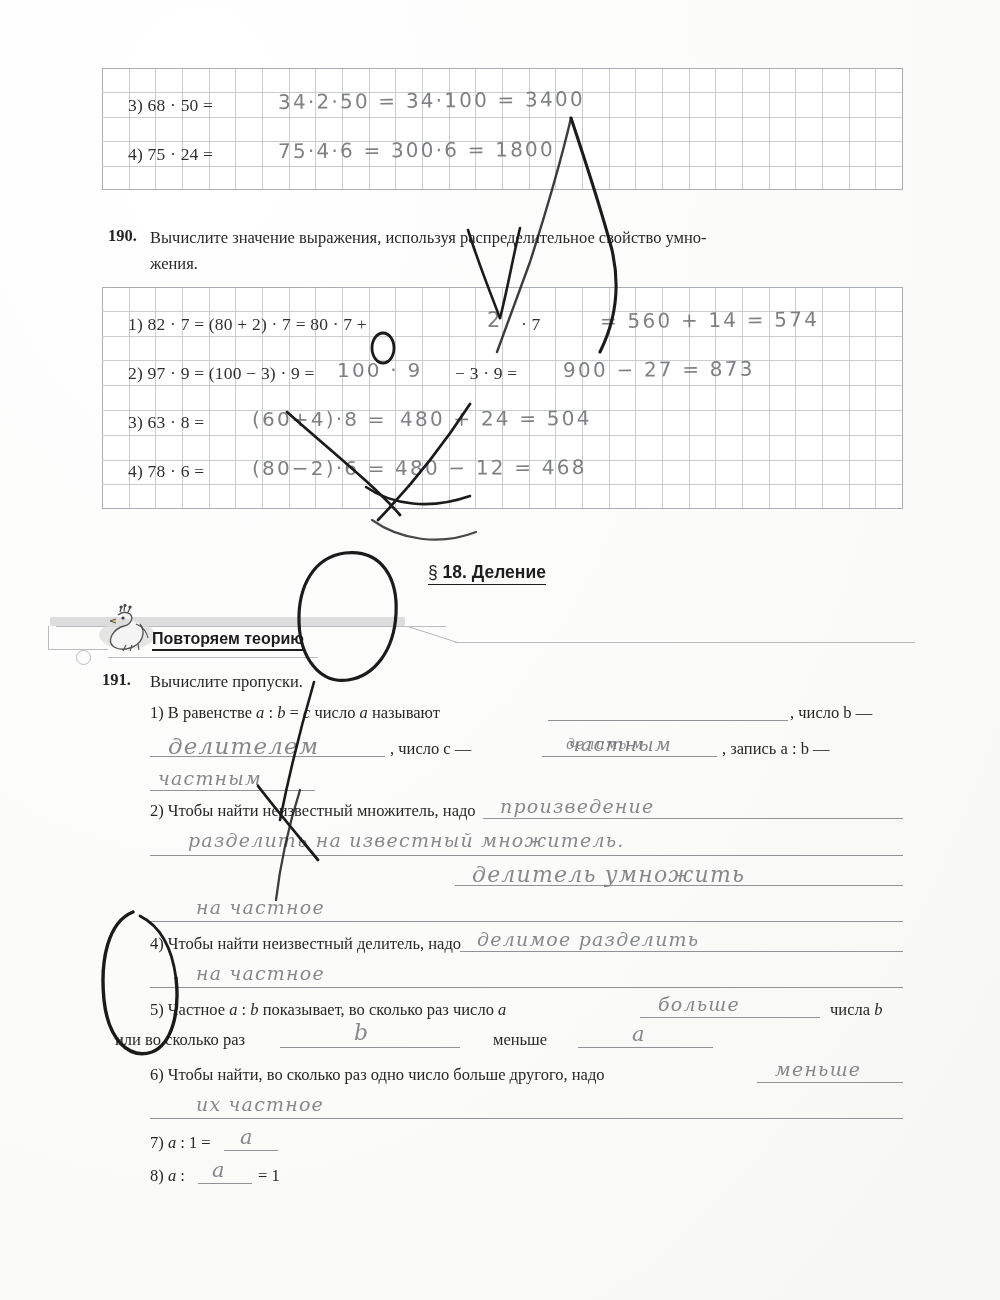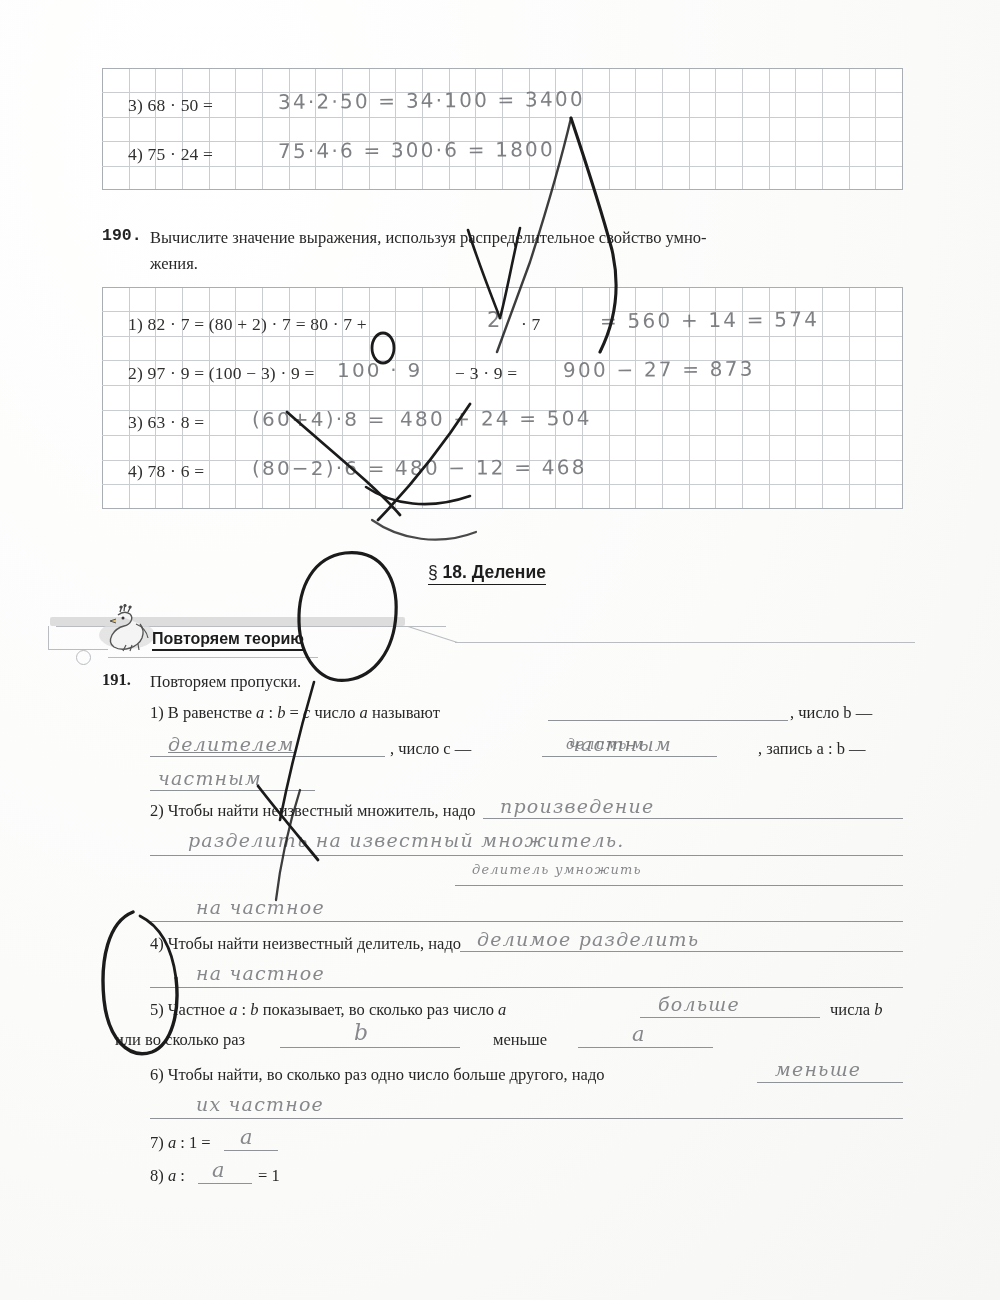--- a/index.html
+++ b/index.html
@@ -130,21 +130,21 @@
     <div class="gline h" style="left:0;top:73px;width:800px;"></div>
     <div class="gline h" style="left:0;top:98px;width:800px;"></div>
     <div class="border h" style="left:0;top:121px;width:800px;"></div>
   </div>
   <div class="rowlabel" style="left:128px;top:95px;">3) 68 · 50 =</div>
   <div class="hw" style="left:278px;top:90px;font-size:20px;transform:rotate(-0.6deg);">34·2·50 = 34·100 = 3400</div>
 
   <div class="rowlabel" style="left:128px;top:144px;">4) 75 · 24 =</div>
   <div class="hw" style="left:278px;top:139px;font-size:20px;transform:rotate(-0.4deg);">75·4·6 = 300·6 = 1800</div>
 
-  <div class="exnum" style="left:102px;top:226px;font-family:Liberation Mono, monospace;">190.</div>
+  <div class="exnum" style="left:108px;top:226px;">190.</div>
   <div class="ptext" style="left:150px;top:225px;width:770px;">Вычислите значение выражения, используя распределительное свойство умно-</div>
   <div class="ptext" style="left:150px;top:251px;width:770px;">жения.</div>
 
   <div class="grid" style="left:102px;top:287px;width:800px;height:222px;">
     <div class="border v" style="left:0;top:0;height:222px;"></div>
     <div class="gline v" style="left:27px;top:0;height:222px;"></div>
     <div class="gline v" style="left:53px;top:0;height:222px;"></div>
     <div class="gline v" style="left:80px;top:0;height:222px;"></div>
     <div class="gline v" style="left:107px;top:0;height:222px;"></div>
     <div class="gline v" style="left:133px;top:0;height:222px;"></div>
@@ -227,45 +227,45 @@
       <circle cx="27" cy="16" r="1.5" fill="#333"></circle>
       <path d="M20 17 l-6 2 l6 2" fill="#e8c06a" stroke="#555" stroke-width="1"></path>
       <path d="M30 43 l-3 6 M36 43 l-2 6 M42 42 l1 6" stroke="#555" stroke-width="1.2" fill="none"></path>
       <path d="M40 22 q10 4 12 14" stroke="#555" stroke-width="1.2" fill="none"></path>
     </svg>
   </div>
 
   <div class="bannerlabel" style="left:152px;top:630px;">Повторяем теорию</div>
 
   <div class="exnum" style="left:102px;top:670px;">191.</div>
-  <div class="ptext" style="left:150px;top:669px;">Повторяем пропуски.</div>
+  <div class="ptext" style="left:150px;top:669px;">Вычислите пропуски.</div>
 
   <div class="ptext" style="left:150px;top:700px;">1) В равенстве <i>a</i> : <i>b</i> = <i>c</i> число <i>a</i> называют</div>
   <div class="rule" style="left:548px;top:720px;width:240px;"></div>
   <div class="hw cursive" style="left:566px;top:697px;font-size:14px;margin-top:39px;">делимым</div>
   <div class="ptext" style="left:790px;top:700px;">, число b —</div>
 
   <div class="rule" style="left:150px;top:756px;width:235px;"></div>
-  <div class="hw cursive" style="left:168px;top:733px;font-size:19px;text-decoration:underline;">делителем</div>
+  <div class="hw cursive" style="left:168px;top:733px;font-size:23px;">делителем</div>
   <div class="ptext" style="left:390px;top:736px;">, число c —</div>
   <div class="rule" style="left:542px;top:756px;width:175px;"></div>
   <div class="hw cursive" style="left:568px;top:733px;font-size:19px;">частным</div>
-  <div class="ptext" style="left:722px;top:736px;margin-left:36px;">, запись a : b —</div>
+  <div class="ptext" style="left:722px;top:736px;">, запись a : b —</div>
 
   <div class="rule" style="left:150px;top:790px;width:165px;"></div>
   <div class="hw cursive" style="left:158px;top:767px;font-size:19px;">частным</div>
 
   <div class="ptext" style="left:150px;top:798px;">2) Чтобы найти неизвестный множитель, надо</div>
   <div class="rule" style="left:483px;top:818px;width:420px;"></div>
   <div class="hw cursive" style="left:500px;top:795px;font-size:19px;">произведение</div>
   <div class="rule" style="left:150px;top:855px;width:753px;"></div>
   <div class="hw cursive" style="left:188px;top:829px;font-size:19px;">разделить на известный множитель.</div>
 
   <div class="rule" style="left:455px;top:885px;width:448px;"></div>
-  <div class="hw cursive" style="left:472px;top:862px;font-size:13px;">делитель умножить</div>
+  <div class="hw cursive" style="left:472px;top:862px;font-size:22px;">делитель умножить</div>
   <div class="rule" style="left:150px;top:921px;width:753px;"></div>
   <div class="hw cursive" style="left:196px;top:896px;font-size:19px;">на частное</div>
 
   <div class="ptext" style="left:150px;top:931px;">4) Чтобы найти неизвестный делитель, надо</div>
   <div class="rule" style="left:460px;top:951px;width:443px;"></div>
   <div class="hw cursive" style="left:477px;top:928px;font-size:19px;">делимое разделить</div>
   <div class="rule" style="left:150px;top:987px;width:753px;"></div>
   <div class="hw cursive" style="left:196px;top:962px;font-size:19px;">на частное</div>
 
   <div class="ptext" style="left:150px;top:997px;">5) Частное <i>a</i> : <i>b</i> показывает, во сколько раз число <i>a</i></div>

